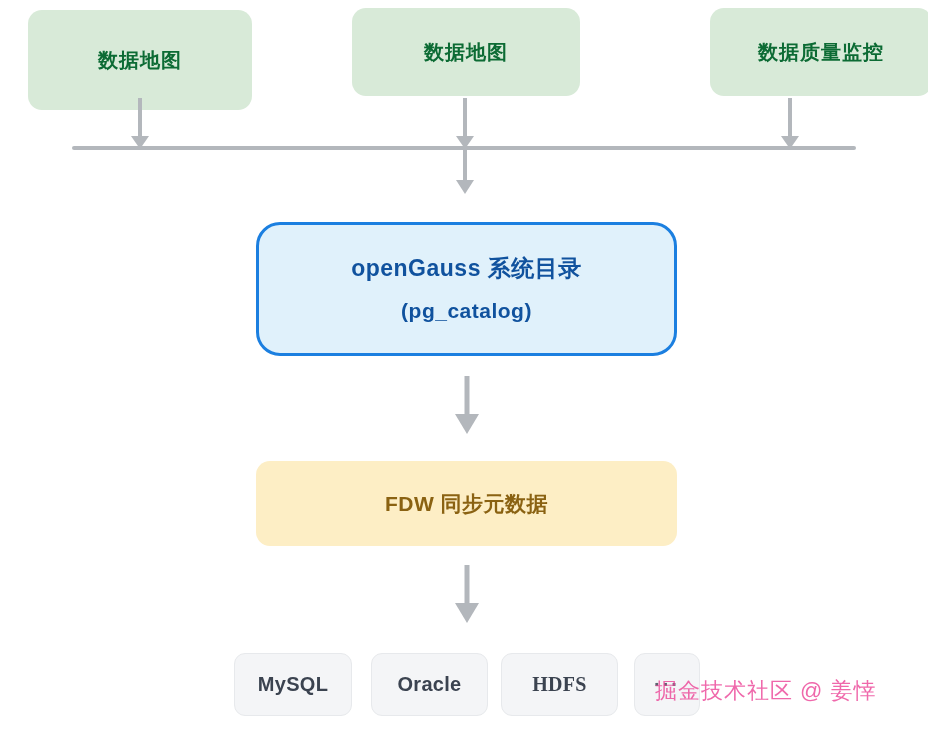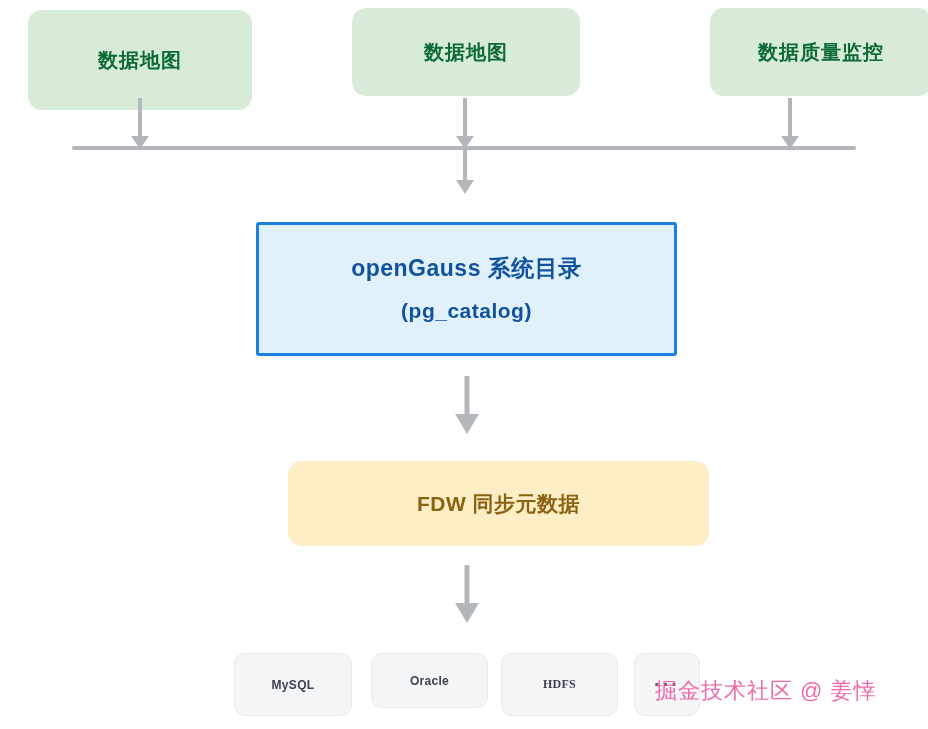--- a/index.html
+++ b/index.html
@@ -40,21 +40,21 @@
     border-radius: 14px;
   }
 
   
   .node-blue {
     background: #e0f1fb;
     border: 3px solid #1b7fe0;
     color: #10529e;
     font-weight: bold;
     font-size: 23px;
-    border-radius: 3px;
+    border-radius: 24px;
     line-height: 1.9;
     letter-spacing: 0.5px;
   }
   .node-blue .line2 {
     font-size: 21px;
   }
 
   
   .node-yellow {
     background: #fdeec5;
@@ -64,21 +64,21 @@
     border-radius: 14px;
     letter-spacing: 0.5px;
   }
 
   
   .node-gray {
     background: #f4f5f7;
     border: 1px solid #e7e9ec;
     color: #3b4350;
     font-weight: bold;
-    font-size: 12px;
+    font-size: 20px;
     border-radius: 11px;
     letter-spacing: 0.3px;
   }
   .node-gray.ellipsis {
     font-size: 20px;
     letter-spacing: 2px;
     color: #5c6370;
   }
 
   
@@ -159,36 +159,36 @@
     <span class="line2">(pg_catalog)</span>
   </div>
 
   <div class="arrow" style="left:453px; top:376px;">
     <svg width="28" height="60" viewBox="0 0 28 60">
       <line x1="14" y1="0" x2="14" y2="42" stroke="#b3b7bc" stroke-width="5"></line>
       <polygon points="2,38 26,38 14,58" fill="#b3b7bc"></polygon>
     </svg>
   </div>
 
-  <div class="node node-yellow" style="left:256px; top:461px; width:421px; height:85px;margin-left:32px;">
+  <div class="node node-yellow" style="left:256px; top:461px; width:421px; height:85px;">
     <span>FDW 同步元数据</span>
   </div>
 
   <div class="arrow" style="left:453px; top:565px;">
     <svg width="28" height="60" viewBox="0 0 28 60">
       <line x1="14" y1="0" x2="14" y2="42" stroke="#b3b7bc" stroke-width="5"></line>
       <polygon points="2,38 26,38 14,58" fill="#b3b7bc"></polygon>
     </svg>
   </div>
 
   <div class="node node-gray" style="left:234px; top:653px; width:118px; height:63px;">
     <span>MySQL</span>
   </div>
 
-  <div class="node node-gray" style="left:371px; top:653px; width:117px; height:55px;">
+  <div class="node node-gray" style="left:371px; top:653px; width:117px; height:63px;">
     <span>Oracle</span>
   </div>
 
   <div class="node node-gray" style="left:501px; top:653px; width:117px; height:63px;font-family:Liberation Serif, serif;">
     <span>HDFS</span>
   </div>
 
   <div class="node node-gray ellipsis" style="left:634px; top:653px; width:66px; height:63px;">
     <span>···</span>
   </div>

